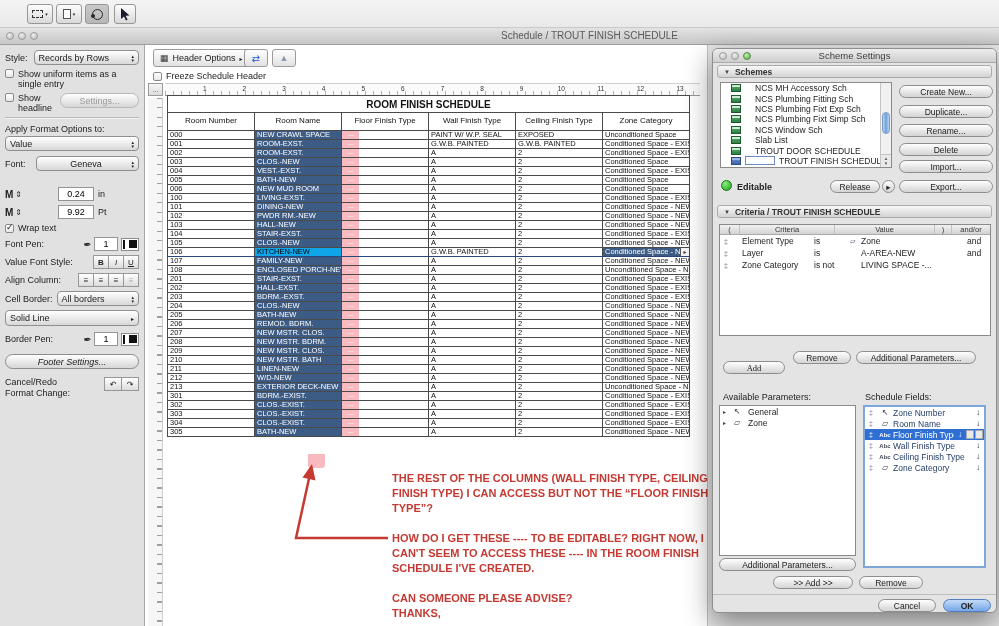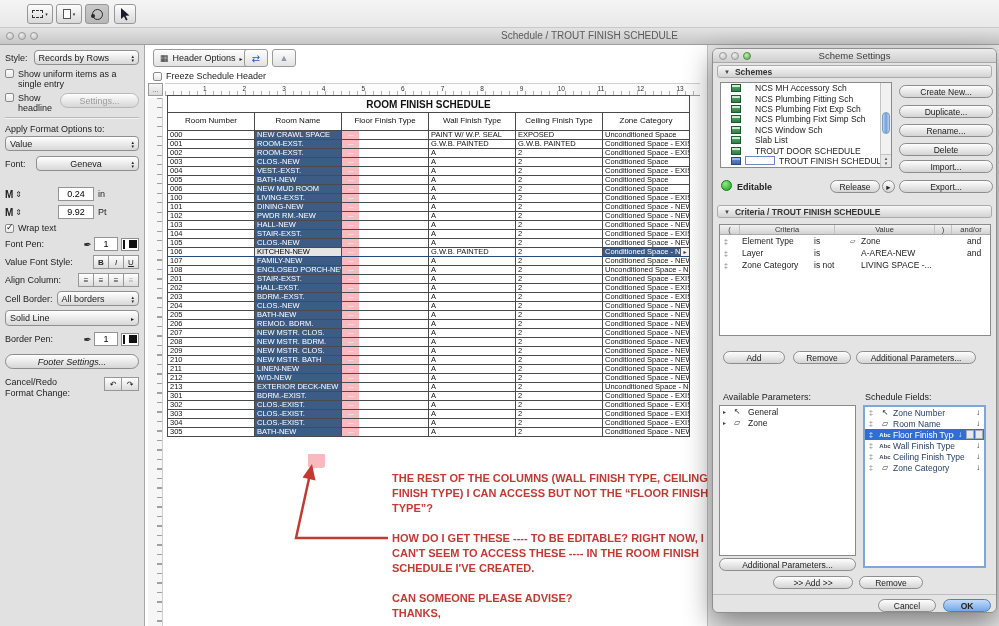--- a/index.html
+++ b/index.html
@@ -67,21 +67,21 @@
   .cell-num{width:44px;}
   .cell-name{width:99px;background:#3d5c85;color:#fff;}
   .cell-floor{width:42px;position:relative;}
   .cell-wall{width:110px;}
   .cell-ceil{width:60px;}
   .cell-zone{width:168px;}
   .floor-band{position:absolute;left:0;top:0;bottom:0;width:17px;background:rgba(243,143,152,.62);display:flex;align-items:center;justify-content:center;font-size:7px;color:#f2f2f2;letter-spacing:-0.5px;}
   tr.sel td{border-top:1.5px solid #26477a;border-bottom:1.5px solid #26477a;}
   tr.sel td:first-child{border-left:1.5px solid #26477a;}
   tr.sel td:last-child{border-right:1.5px solid #26477a;}
-  tr.sel .cell-name{background:#e5e5e5;color:#000;}
+  tr.sel .cell-name{background:#0ea5e9;color:#000;}
   tr.sel .cell-zone{background:#3d5c85;color:#fff;position:relative;}
   tr.sel .cell-zone::after{content:"▸";position:absolute;right:0;top:0;bottom:0;width:8px;background:#f4f4f4;color:#333;border-left:0.5px solid #555;font-size:6px;display:flex;align-items:center;justify-content:center;}
   .pink-underhang{position:absolute;left:163px;top:409px;width:17px;height:14px;background:rgba(243,143,152,.62);border-radius:0 0 3px 3px;}
 
   
   .annotation{position:absolute;left:247px;top:426px;width:330px;color:#c43a33;font-weight:bold;font-size:11px;line-height:15px;}
   .annotation p{margin-bottom:15px;}
   .annotation p.tight{margin-bottom:0;}
   .arrow-svg{position:absolute;left:140px;top:405px;width:120px;height:100px;}
 
@@ -835,21 +835,21 @@
           <span class="drag">‡</span>
           <span class="c-name">Zone Category</span>
           <span class="c-op">is not</span>
           <span class="c-vicon"></span>
           <span class="c-val">LIVING SPACE -...</span>
           <span class="c-andor"></span>
         </div>
       </div>
   </div>
 
-  <span class="dlg-btn" style="left:10px;top:302px;width:62px;">Add</span>
+  <span class="dlg-btn" style="left:10px;top:312px;width:62px;font-family:Liberation Serif, serif;">Add</span>
   <span class="dlg-btn" style="left:80px;top:302px;width:58px;">Remove</span>
   <span class="dlg-btn" style="left:143px;top:302px;width:120px;">Additional Parameters...</span>
 
 
   <div class="plabel" style="left:10px;top:343px;">Available Parameters:</div>
   <div class="plabel" style="left:152px;top:343px;">Schedule Fields:</div>
 
   <div class="list" style="left:6px;top:356px;width:137px;height:151px;">
 
       <div class="avail-item">

